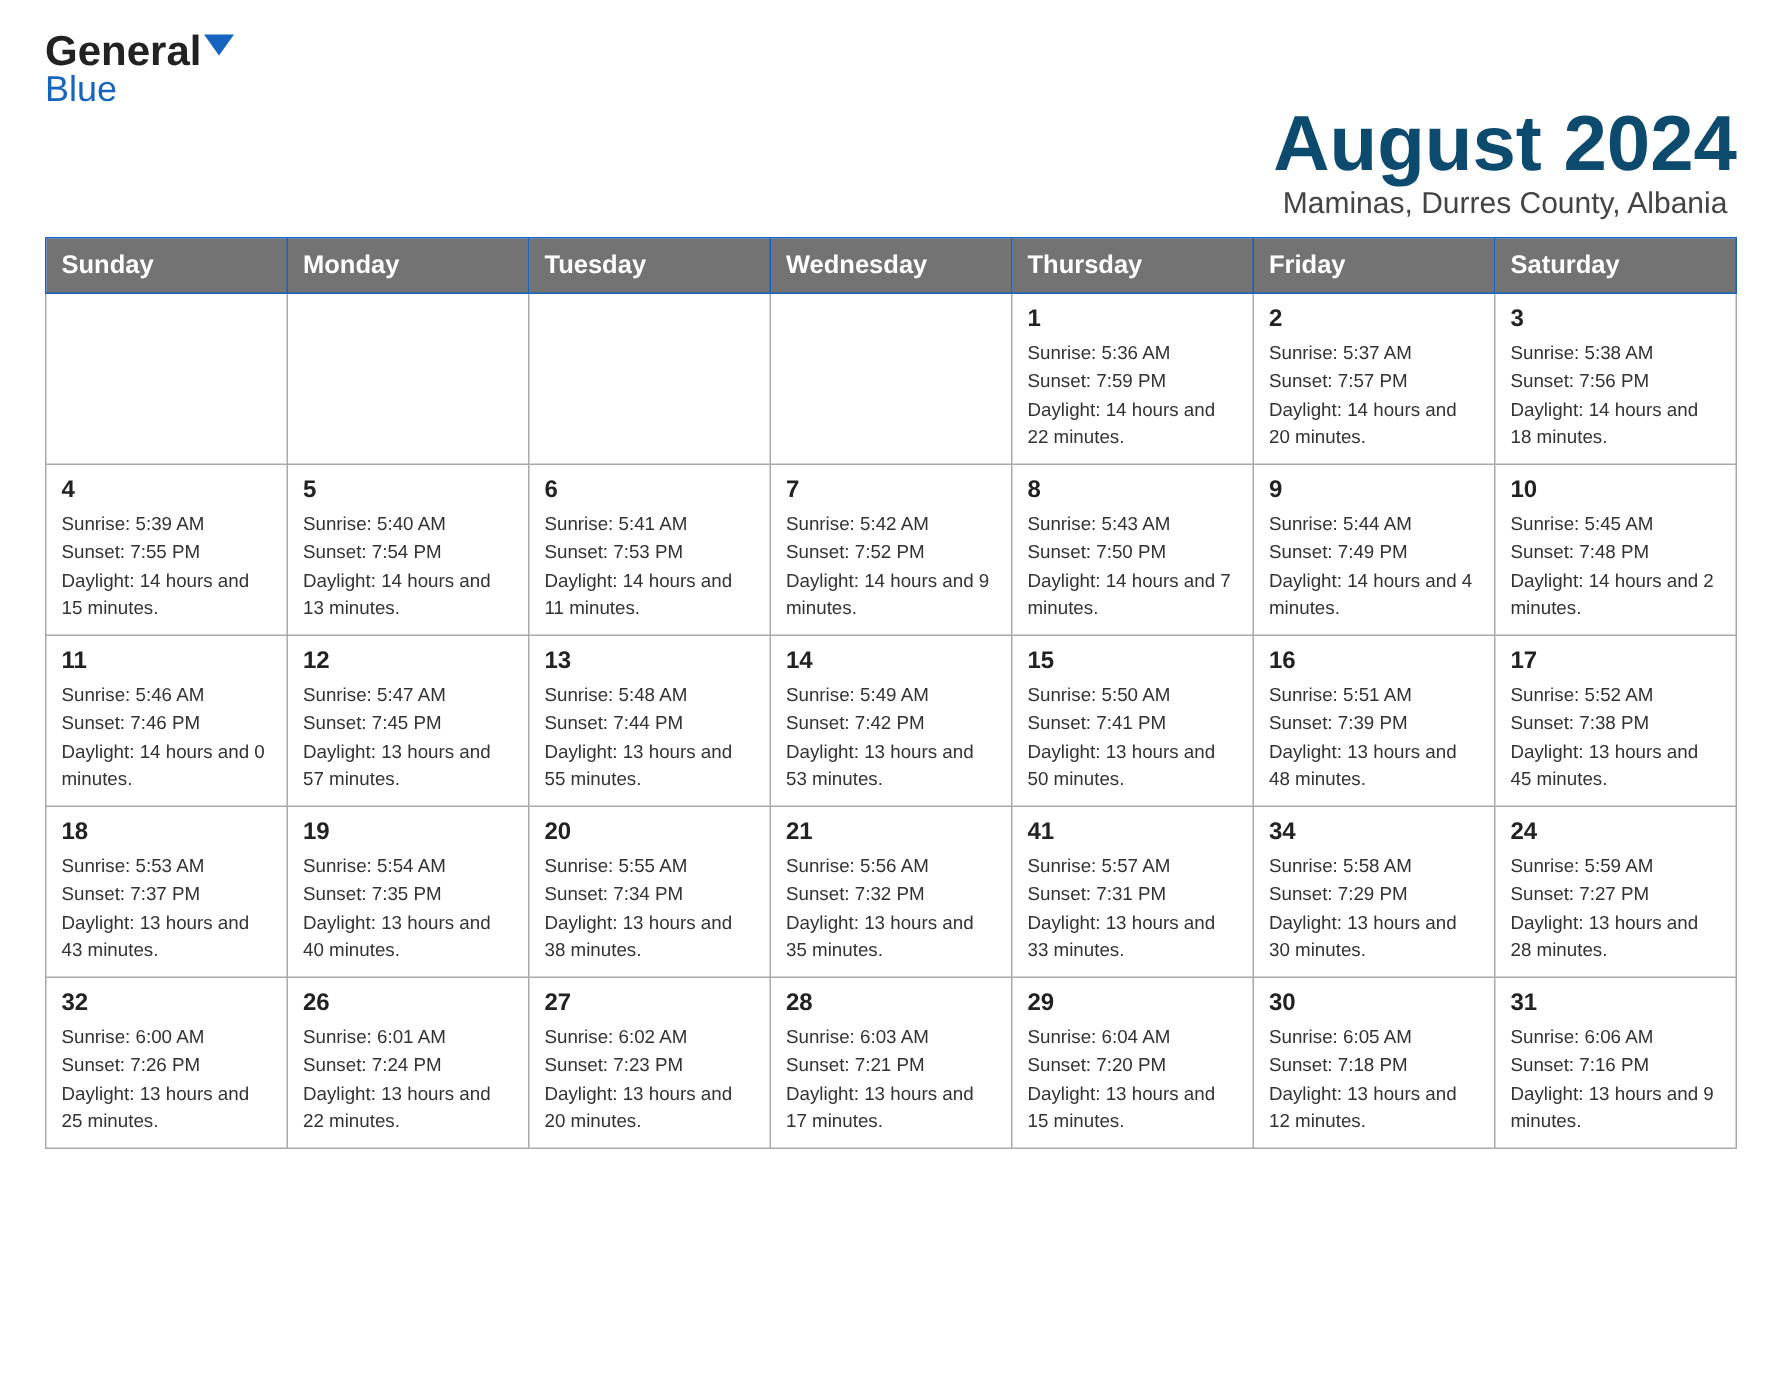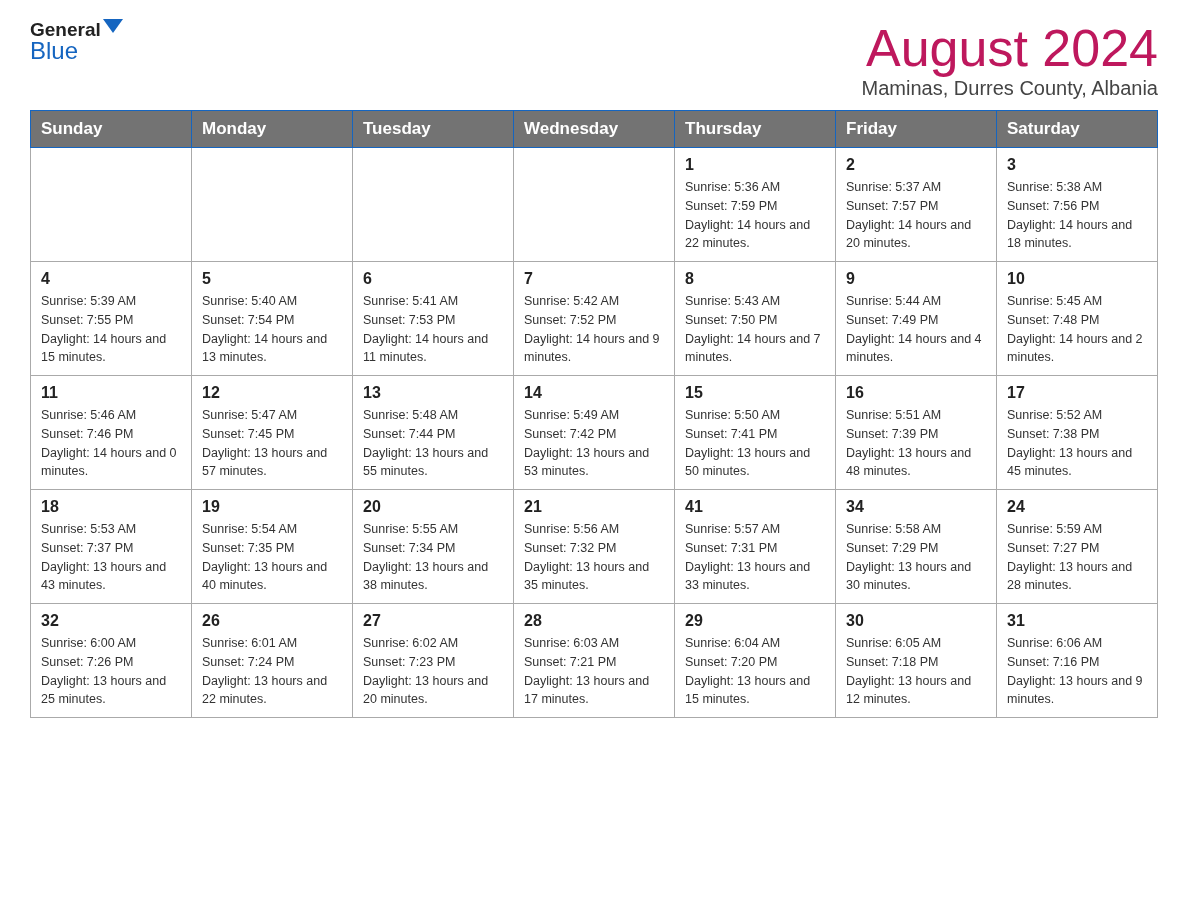--- a/index.html
+++ b/index.html
@@ -16,21 +16,21 @@
       justify-content: space-between;
       align-items: flex-start;
       margin-bottom: 10px;
     }
     .logo {
       display: flex;
       flex-direction: column;
       align-items: flex-start;
     }
     .logo-text {
-      font-size: 19px;
+      font-size: 28px;
       font-weight: bold;
       color: #222;
       line-height: 1;
     }
     .logo-triangle {
       display: inline-block;
       width: 0;
       height: 0;
       border-left: 10px solid transparent;
       border-right: 10px solid transparent;
@@ -38,27 +38,29 @@
       margin-left: 2px;
       vertical-align: middle;
       position: relative;
       top: -4px;
     }
     .title-block {
       text-align: right;
     }
     .title-block h1 {
       font-size: 52px;
-      font-weight: normal;
-      color: #be185d;
+      font-weight: bold;
+      color: #0c4a6e;
       line-height: 1.1;
+      margin-top: 48px;
     }
     .title-block .subtitle {
       font-size: 20px;
       color: #444;
+      text-align: center;
     }
     .calendar {
       width: 100%;
       border-collapse: collapse;
       border: 1px solid #aaa;
     }
     .calendar th {
       background-color: #737373;
       color: #fff;
       font-size: 17px;

